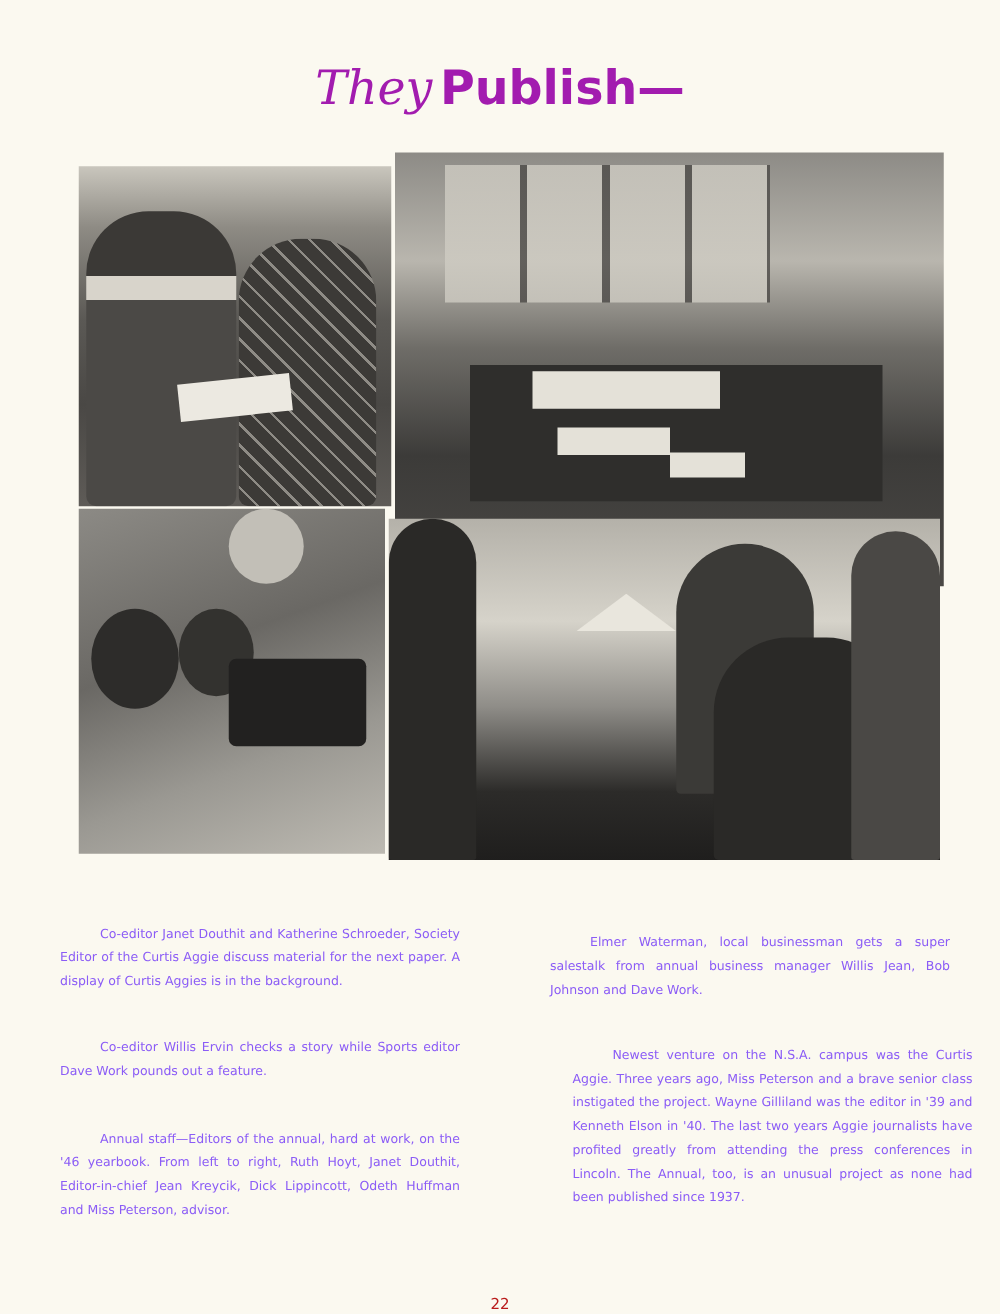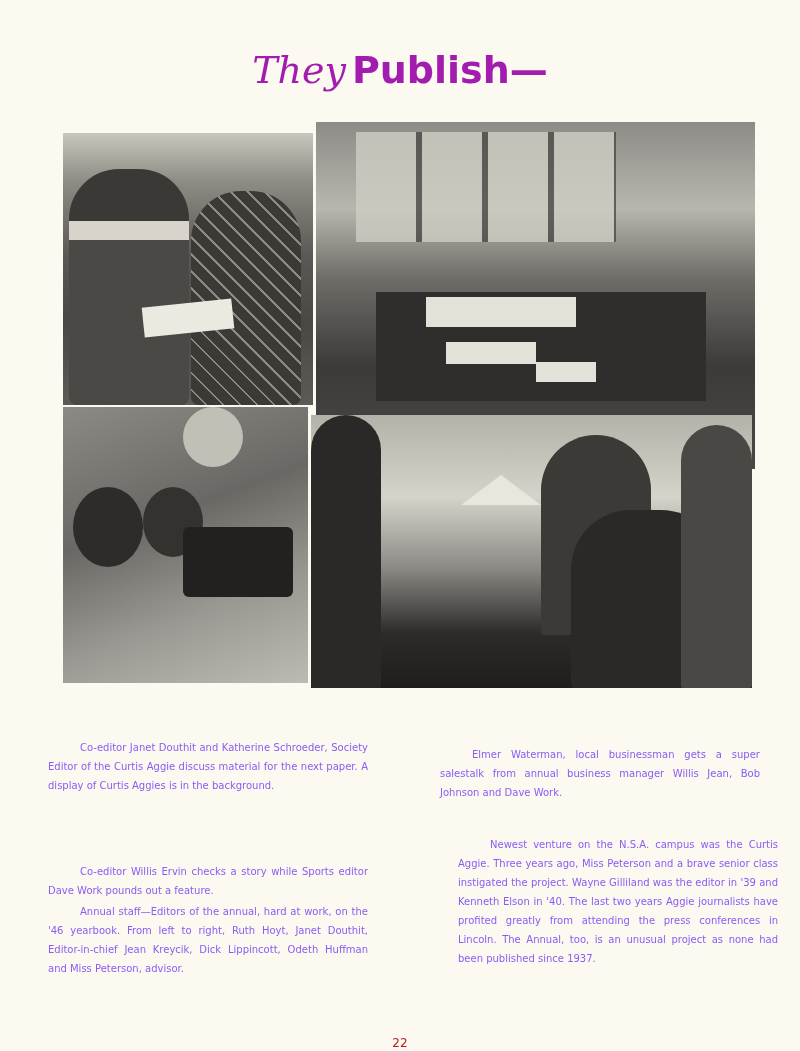--- a/index.html
+++ b/index.html
@@ -46,21 +46,21 @@
   #p4 { left:311px; top:415px; width:441px; height:273px;
         background:linear-gradient(180deg,#b4b1a9 0%,#d6d3ca 30%,#8f8d88 55%,#2c2b29 80%,#1f1e1d 100%); }
   #p4 .suit { position:absolute; background:#2a2927; border-radius:60px 60px 4px 4px; }
   #p4 .lamp { position:absolute; left:150px; top:60px; width:80px; height:30px; background:#e9e6dd; clip-path:polygon(50% 0,100% 100%,0 100%); }
 
   .caption {
     position:absolute; font-family:"DejaVu Sans", sans-serif; font-size:10px; line-height:19px;
     color:#8b5cf6; text-align:justify; text-indent:32px; margin:0;
   }
   #c1 { left:48px; top:738px; width:320px; }
-  #c2 { left:48px; top:862px; width:320px; }
+  #c2 { left:48px; top:829px; width:320px; }
   #c3 { left:48px; top:902px; width:320px; }
   #c4 { left:440px; top:745px; width:320px; }
   #c5 { left:458px; top:835px; width:320px; }
   .page-number {
     position:absolute; left:0; width:800px; top:1036px; text-align:center;
     font-family:"DejaVu Sans", sans-serif; font-size:12px; color:#b91c1c;
   }
 </style>
 </head>
 <body>

